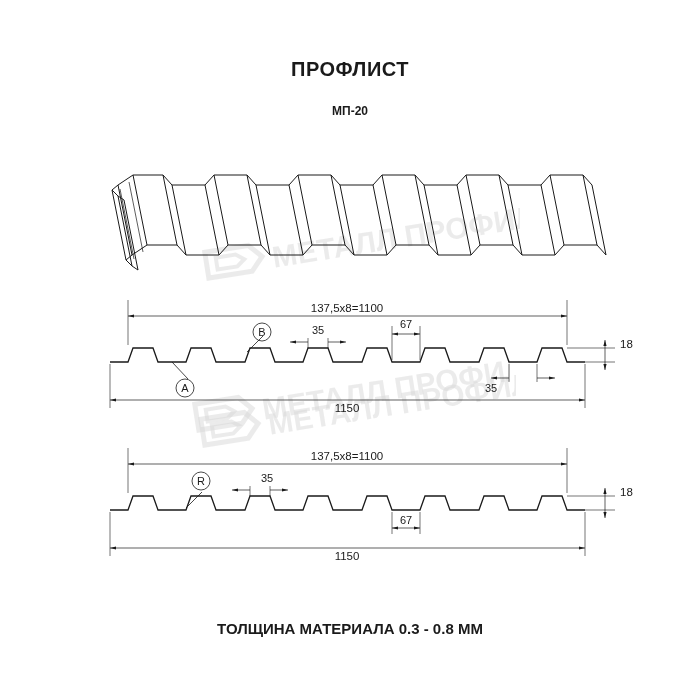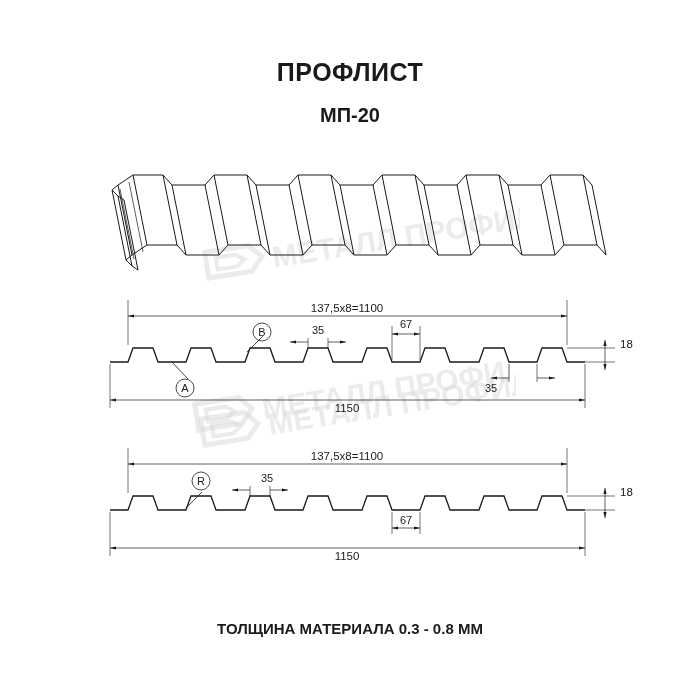--- a/index.html
+++ b/index.html
@@ -16,32 +16,32 @@
     height: 700px;
     background: #ffffff;
     overflow: hidden;
   }
   .title {
     position: absolute;
     left: 0;
     right: 0;
     top: 58px;
     text-align: center;
-    font-size: 25px;
+    font-size: 20px;
     font-weight: bold;
     letter-spacing: 0.5px;
     color: #1a1a1a;
   }
   .subtitle {
     position: absolute;
     left: 0;
     right: 0;
     top: 104px;
     text-align: center;
-    font-size: 20px;
+    font-size: 12px;
     font-weight: bold;
     color: #1a1a1a;
   }
   .footer {
     position: absolute;
     left: 0;
     right: 0;
     top: 620px;
     text-align: center;
     font-size: 15px;

